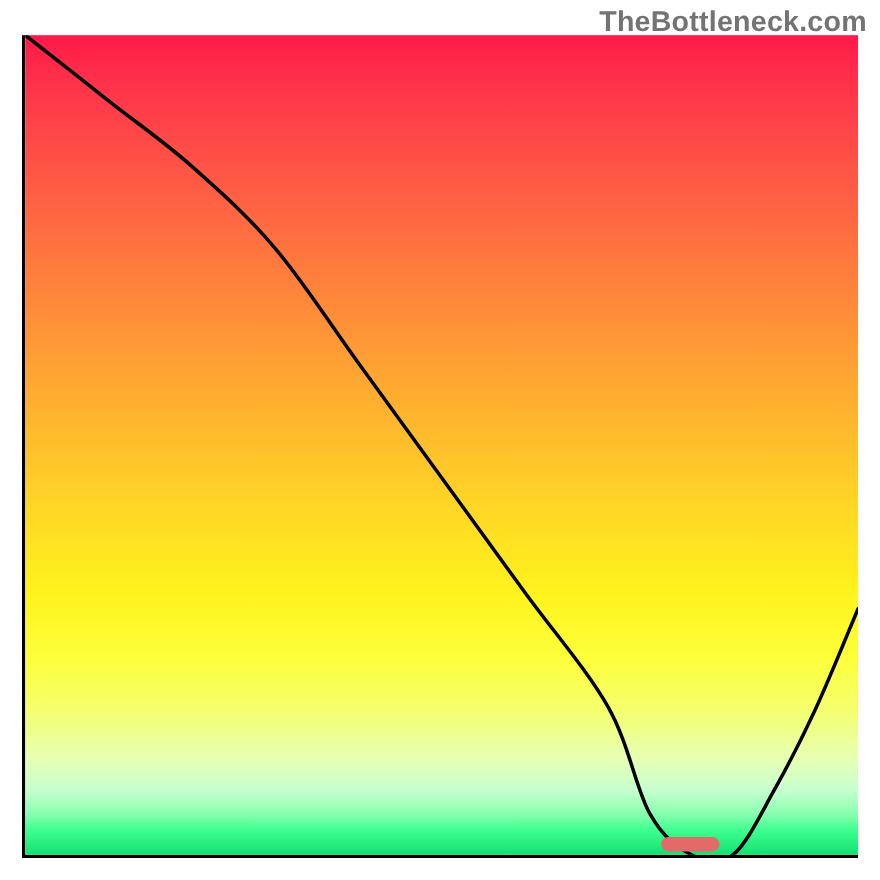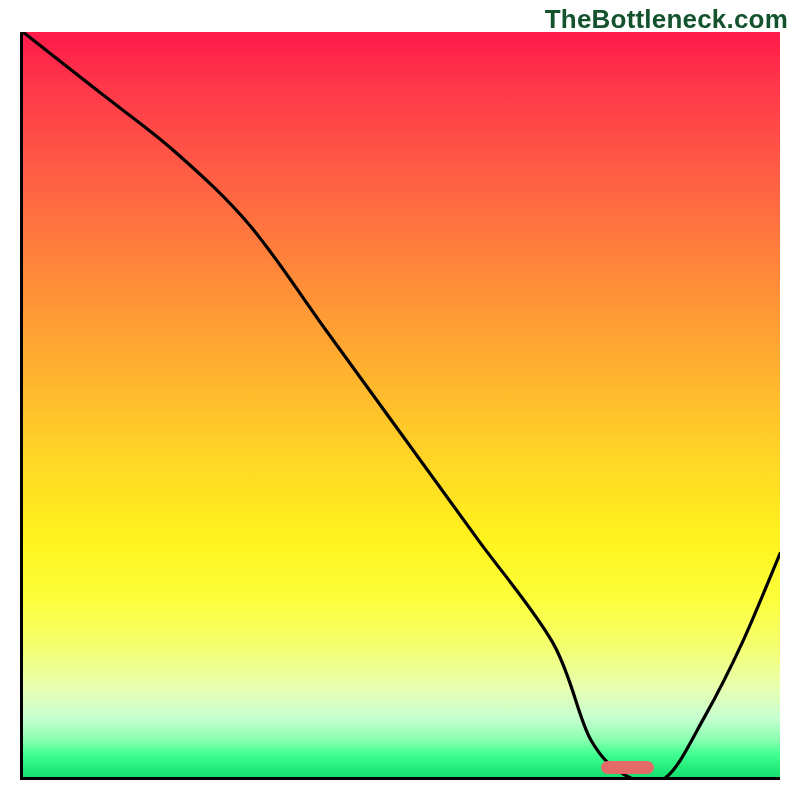--- a/index.html
+++ b/index.html
@@ -15,21 +15,21 @@
     position: relative;
     width: 800px;
     height: 800px;
   }
   .watermark {
     position: absolute;
     top: 4px;
     right: 12px;
     font-size: 26px;
     font-weight: 600;
-    color: #14532d;
+    color: #737373;
     letter-spacing: 0.2px;
     z-index: 10;
   }
   .plot-frame {
     position: absolute;
     left: 20px;
     top: 32px;
     width: 760px;
     height: 748px;
     border: 3px solid #000;

